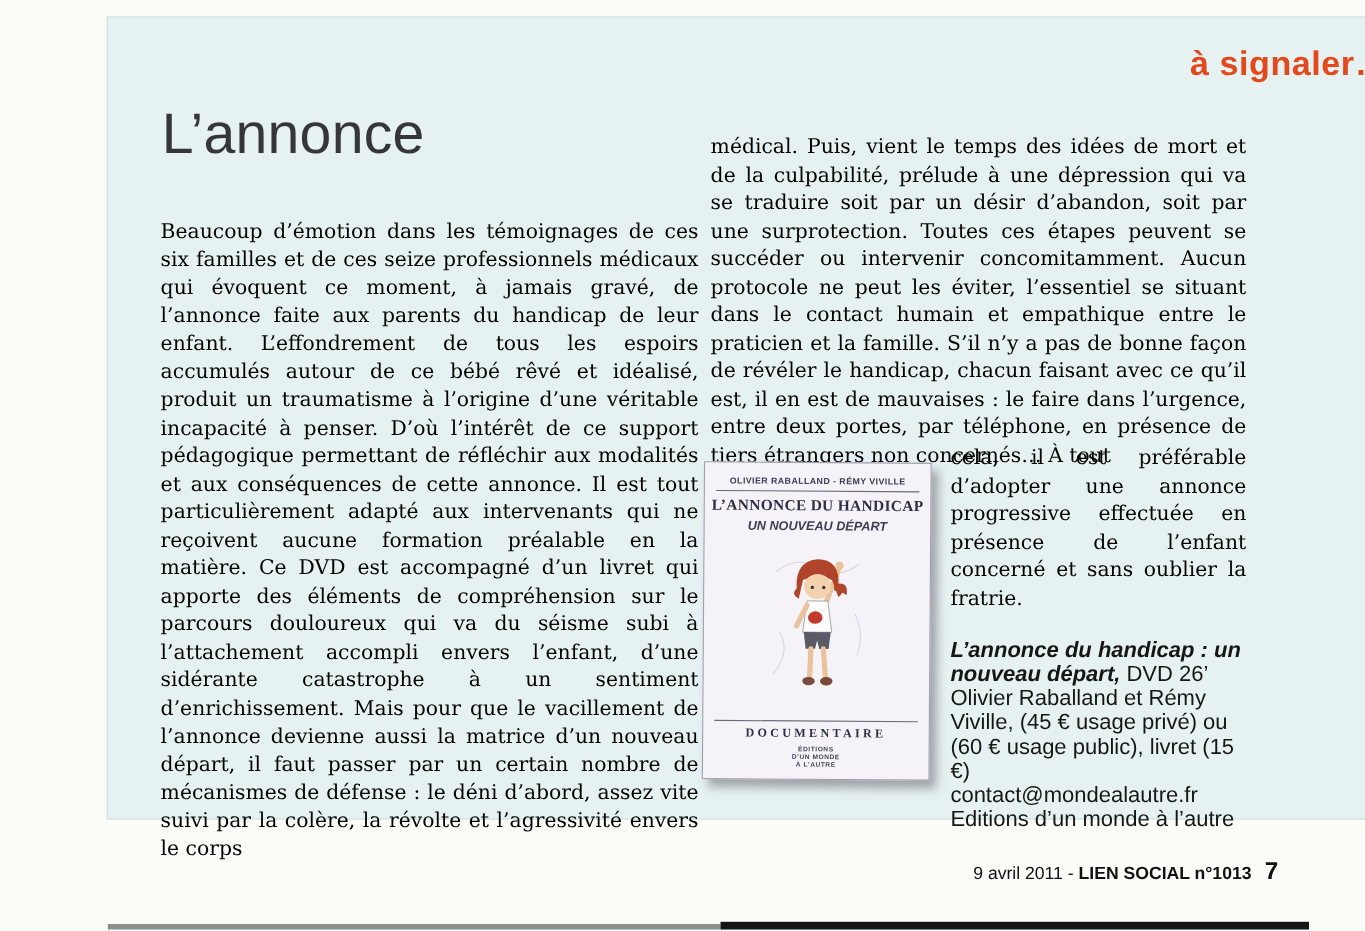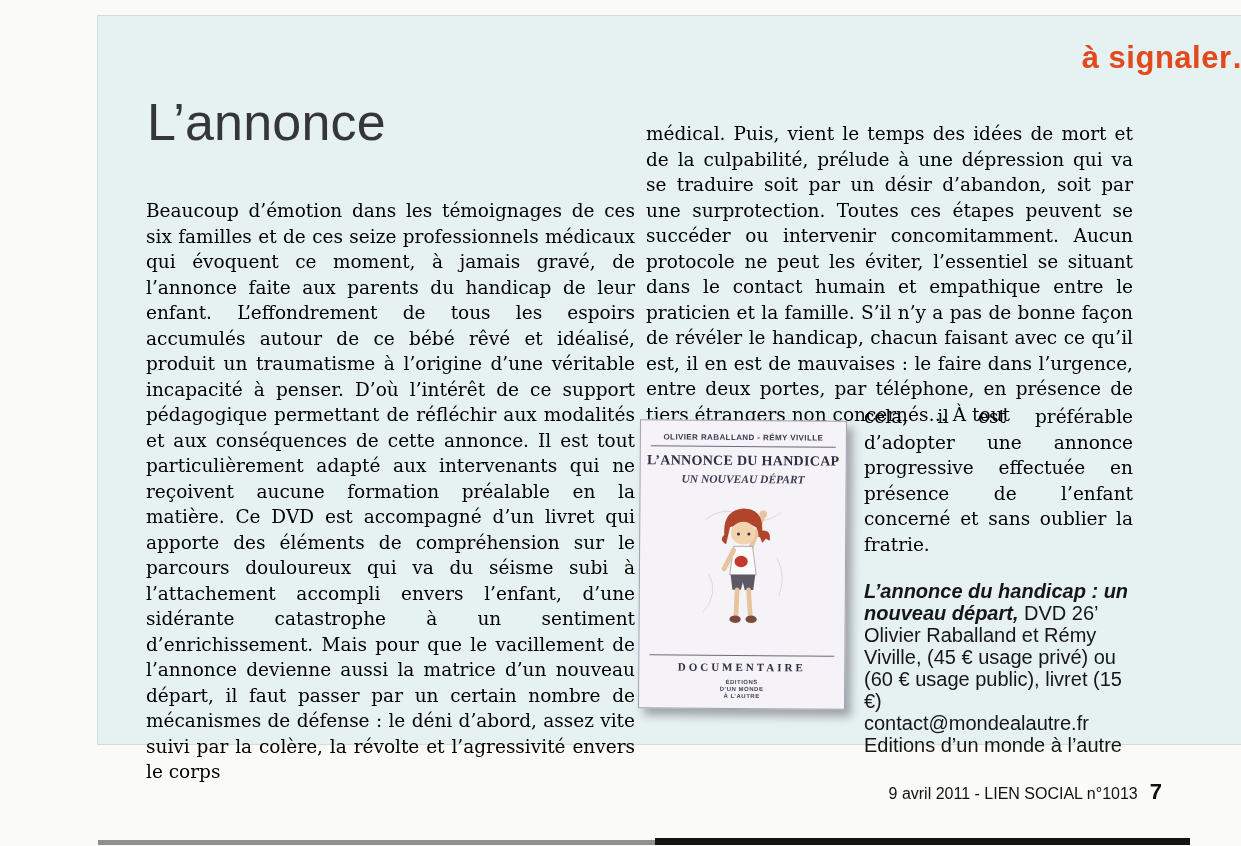--- a/index.html
+++ b/index.html
@@ -66,21 +66,21 @@
     white-space: nowrap;
   }
   .dvd-rule { width: 100%; height: 1px; background: #6a6a7a; margin: 4px 0 6px; }
   .dvd-title {
     font-family: "Liberation Serif", serif;
     font-size: 14px; font-weight: bold;
     color: #2e2e44; letter-spacing: .3px;
     white-space: nowrap;
   }
   .dvd-subtitle {
-    font-family: Liberation Serif, serif;
+    font-family: Liberation Sans, sans-serif;
     font-style: italic; font-weight: bold;
     font-size: 11.5px; color: #3c3c55;
     margin-top: 4px;
   }
   .dvd-illustration { flex: 1; width: 100%; display: flex; align-items: center; justify-content: center; }
   .dvd-genre {
     width: 100%; text-align: center;
     border-top: 1px solid #6a6a7a;
     padding-top: 5px;
     font-family: "Liberation Serif", serif;
@@ -99,21 +99,21 @@
     width: 278px;
     font-size: 20px; line-height: 22px;
     color: #161616;
   }
   .cap-title { font-weight: bold; font-style: italic; }
   .footer {
     position: absolute;
     top: 779px; right: 79px;
     font-size: 16px; color: #111;
   }
-  .footer .journal { font-weight: normal; }
+  .footer .journal { font-weight: bold; }
   .footer .pagenum { font-weight: bold; font-size: 22px; margin-left: 12px; }
   .scan-gray  { position: absolute; left: 98px;  top: 840px; width: 557px; height: 5px; background: #8f8f8f; }
   .scan-black { position: absolute; left: 655px; top: 838px; width: 535px; height: 7px; background: #141414; }
 </style>
 </head>
 <body>
 
 <div class="page">
 
   <div class="panel">

